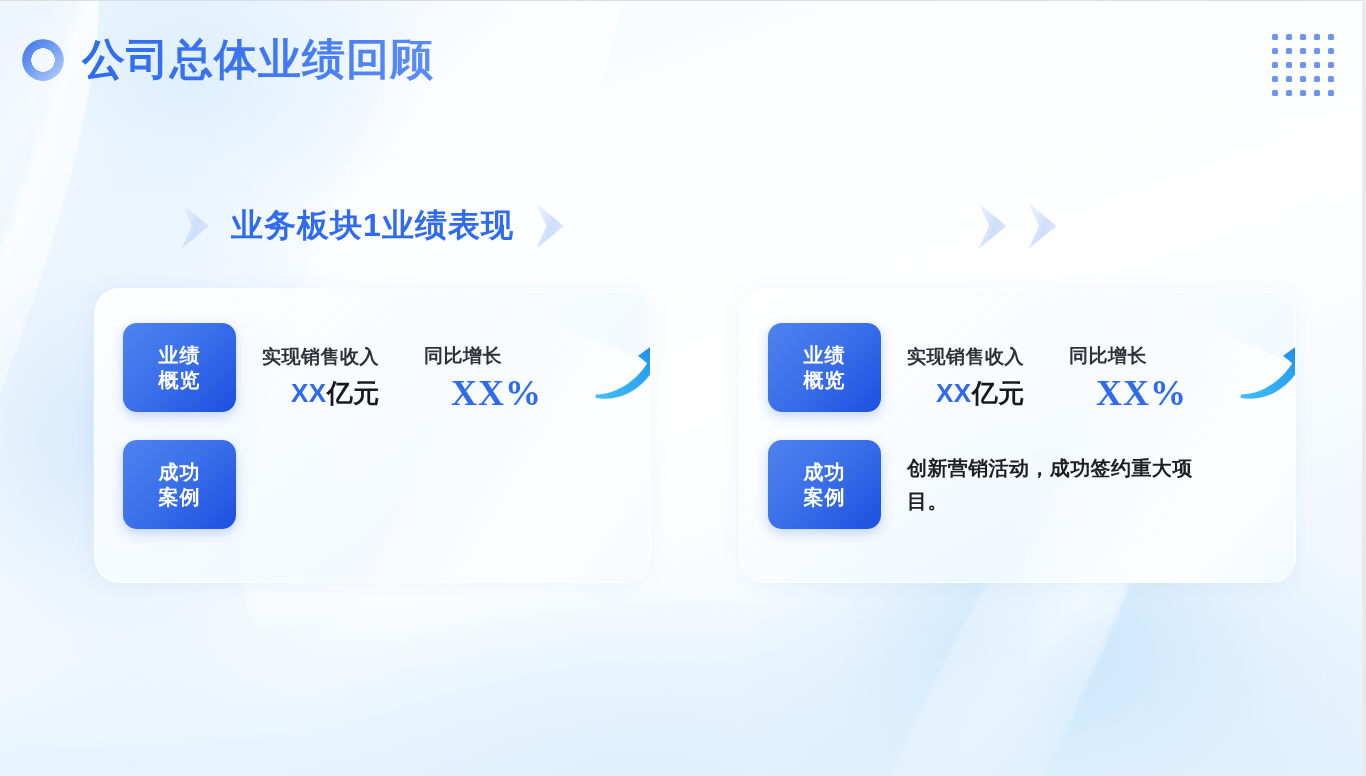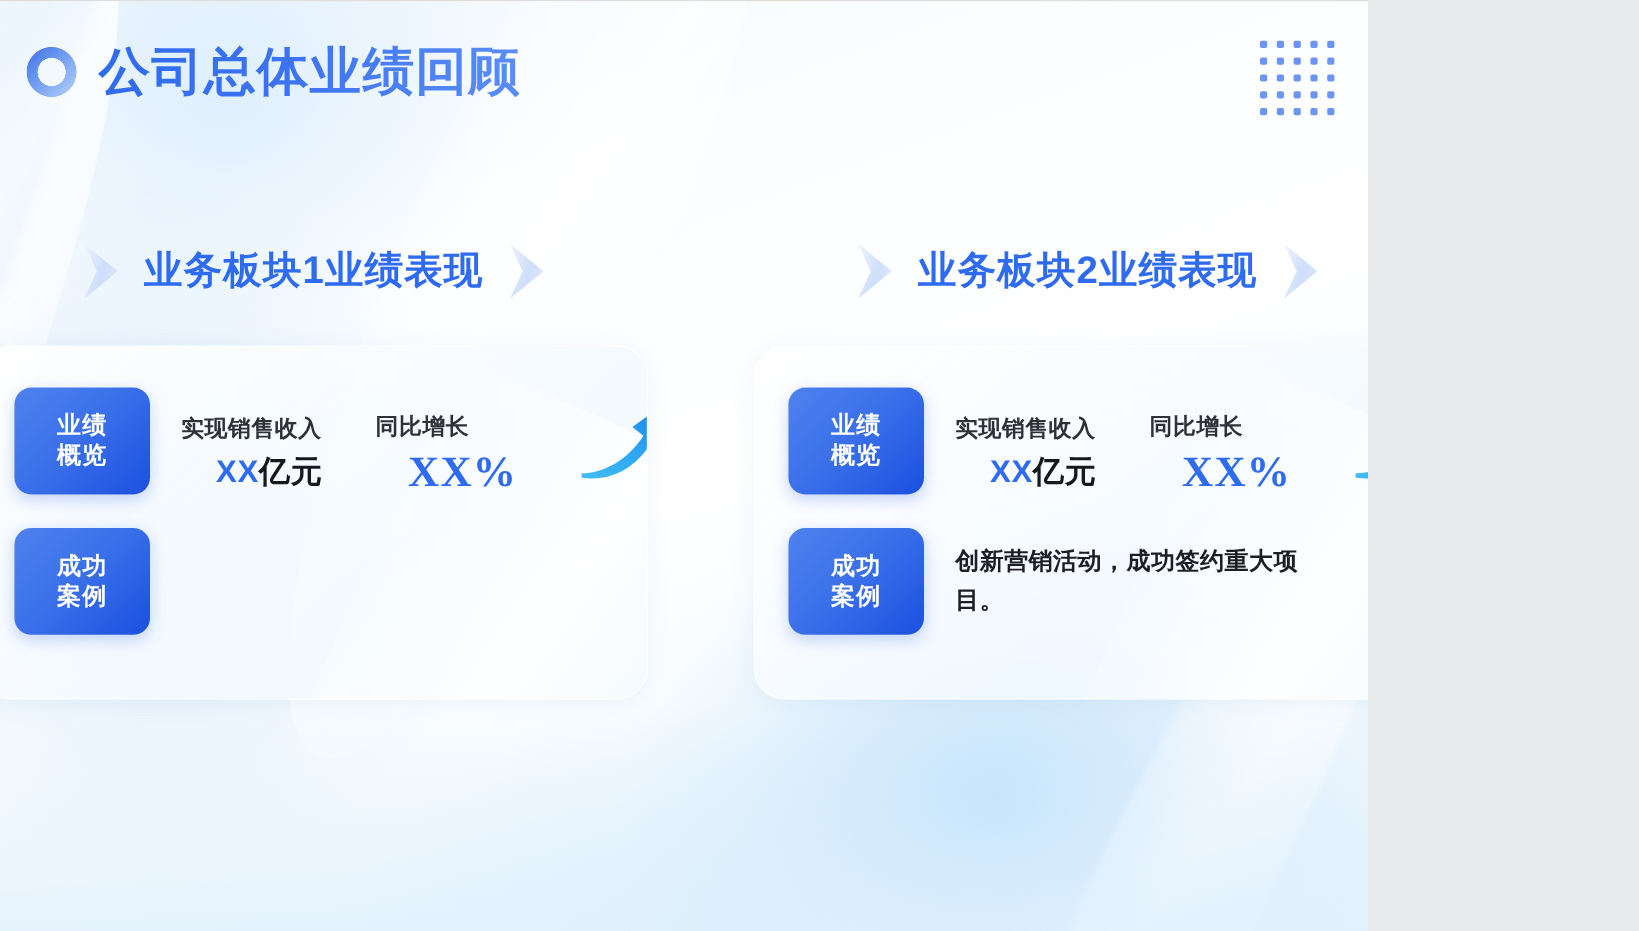--- a/index.html
+++ b/index.html
@@ -2,24 +2,24 @@
 <html><head>
 <meta charset="utf-8">
 <style>
   html, body {
     margin: 0;
     padding: 0;
     background: #e9eaec;
   }
   .slide {
     position: relative;
-    width: 1140px;
+    width: 1362px;
     height: 776px;
     overflow: hidden;
-    background: #fef9c3;
+    background: #000000;
     font-family: "Liberation Sans", "DejaVu Sans", sans-serif;
     border-top: 1px solid #dcdde0;
     box-sizing: border-box;
   }
 
   
   .bg-base {
     position: absolute; inset: 0;
     background:
       linear-gradient(160deg, #eef6fe 0%, #fbfdff 26%, #ffffff 52%, #f4fafe 74%, #e6f3fd 100%);
@@ -367,21 +367,20 @@
             <span>案例</span>
           </div>
         </div>
 
       </div>
     </div>
 
     <div class="column">
       <div class="section-head">
         <div class="chev"></div>
-        <div class="section-title">业务板块2业绩表现</div>
         <div class="chev"></div>
       </div>
 
       <div class="card">
 
         <div class="row row-overview">
           <div class="badge">
             <span>业绩</span>
             <span>概览</span>
           </div>

